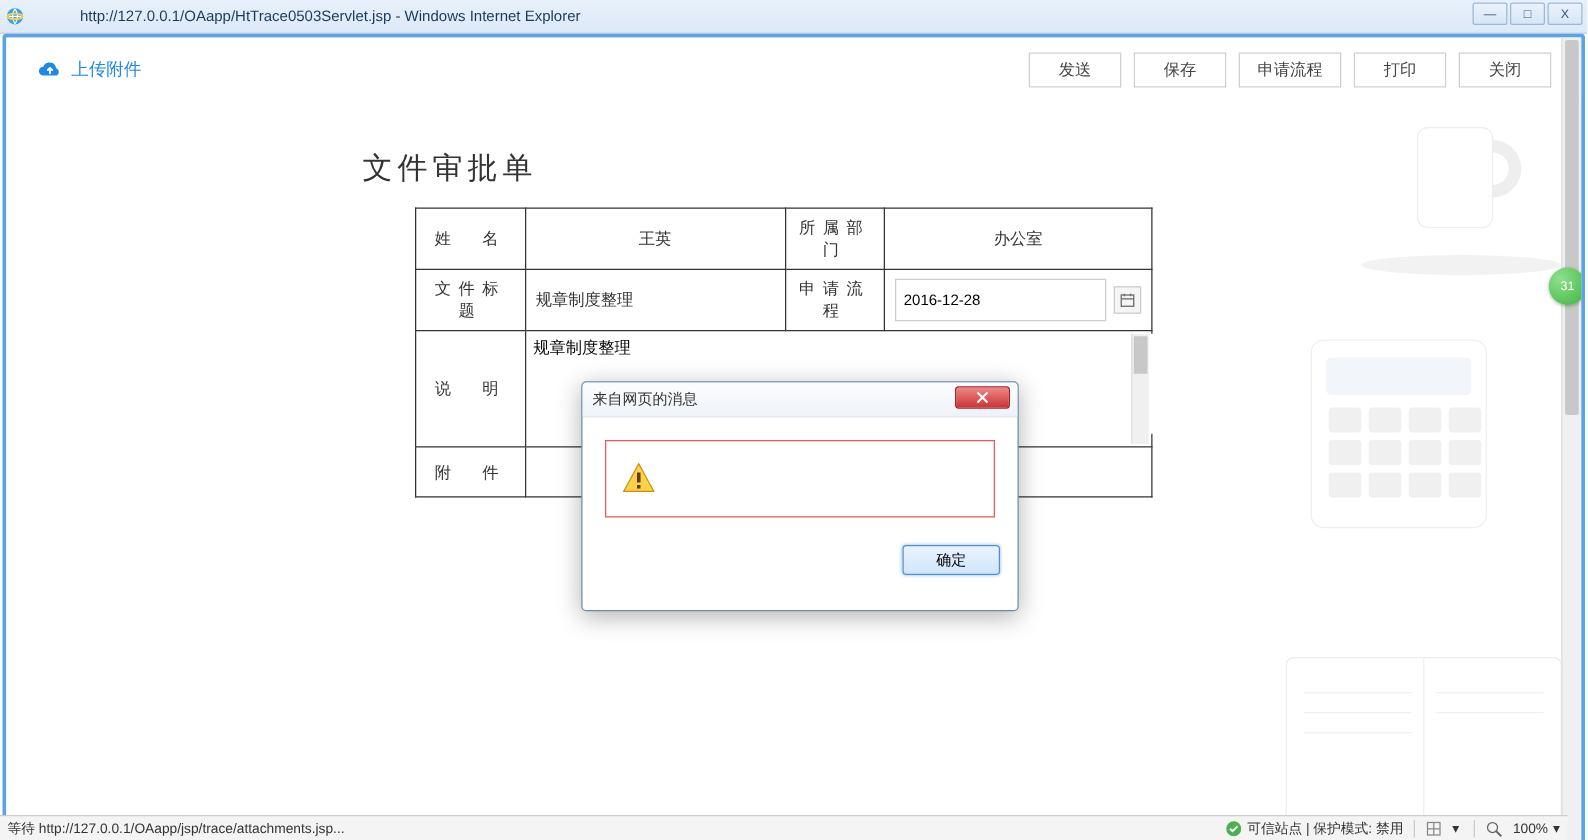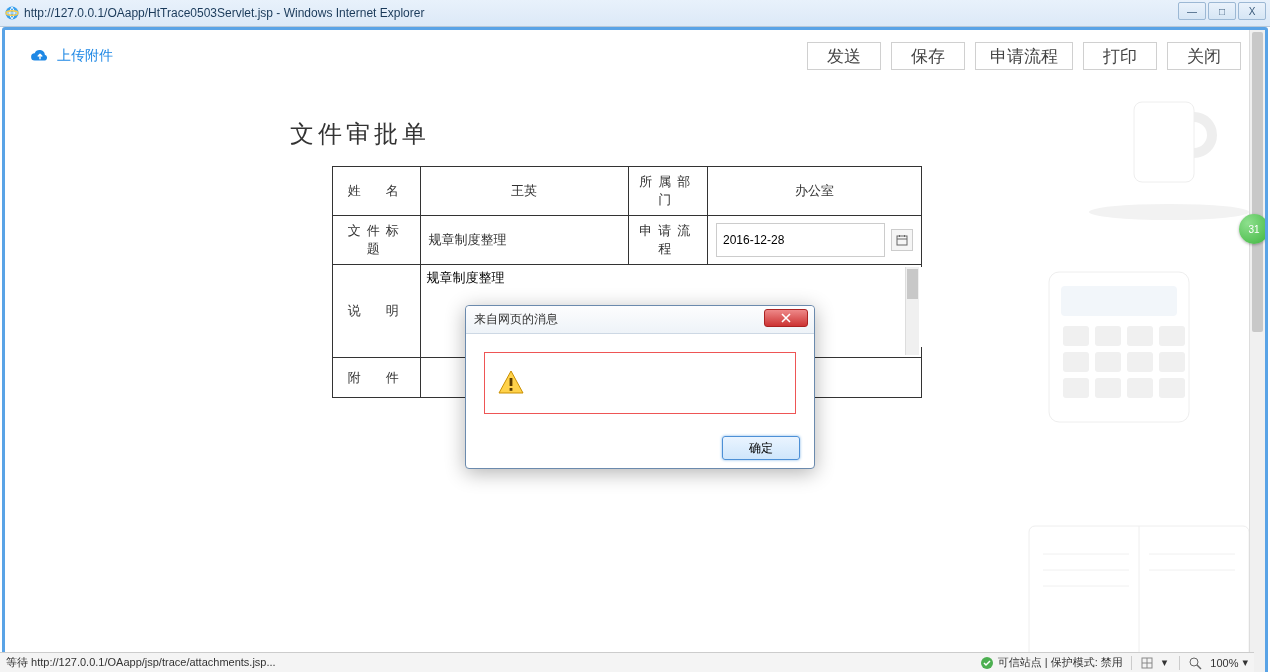--- a/index.html
+++ b/index.html
@@ -14,20 +14,21 @@
 }
 
 .browser-titlebar {
   height: 27px;
   background: linear-gradient(#e8f1fb, #dce9f7);
   border-bottom: 1px solid #b8c8d8;
   display: flex;
   align-items: center;
   padding: 0 4px;
   position: relative;
+  gap: 40px;
 }
 .ie-icon {
   width: 16px; height: 16px; margin-right: 4px;
   display: inline-flex; align-items: center; justify-content: center;
 }
 .titlebar-text { color: #1a3a5a; font-size: 12px; }
 .win-controls {
   position: absolute; right: 4px; top: 2px; display: flex; gap: 2px;
 }
 .win-btn {
@@ -65,21 +66,21 @@
 }
 .upload-attachment {
   display:flex; align-items:center; gap:6px;
   color:#1e88e5; font-size:14px; font-weight:500; cursor:pointer;
 }
 .cloud-icon { width:22px; height:16px; display:inline-block; }
 .action-buttons { display:flex; gap:10px; }
 .act-btn {
   min-width:74px; height:28px; padding:0 14px;
   background:#fff; border:1px solid #d0d0d0; color:#444;
-  font-size:17px; cursor:pointer;
+  font-size:13px; cursor:pointer;
 }
 
 .page-body {
   position:absolute; left:0; right:16px; top:52px; bottom:0;
   overflow:hidden; background:#fff;
 }
 
 .decor-cup { position:absolute; right:-10px; top:-20px; width:180px; height:160px; }
 .decor-calc { position:absolute; right:30px; top:170px; width:200px; height:180px; }
 .decor-notebook { position:absolute; right:-20px; bottom:-10px; width:260px; height:200px; }
@@ -132,21 +133,21 @@
   border:1px solid #a22; border-radius:3px; color:#fff;
   display:flex;align-items:center;justify-content:center; cursor:pointer;
   font-size:10px; font-weight:bold;
 }
 .dialog-body { padding:18px 18px 12px; }
 .msg-box {
   border:1px solid #e55; padding:16px 12px; display:flex; gap:12px; align-items:flex-start;
 }
 .warn-icon { width:28px; height:28px; flex:none; }
 .msg-text { font-size:12px; color:#333; line-height:1.6; }
-.dialog-footer { padding:10px 14px 8px; display:flex; justify-content:flex-end; }
+.dialog-footer { padding:10px 14px 28px; display:flex; justify-content:flex-end; }
 .ok-btn {
   width:78px; height:24px; background:linear-gradient(#eaf4ff,#cfe6fb);
   border:1px solid #4d90d6; border-radius:3px; cursor:pointer; font-size:12px;
   box-shadow:0 0 3px #7db4e8;
 }
 
 .status-bar {
   position:absolute; left:0; right:16px; bottom:0; height:20px;
   background:#f4f4f4; border-top:1px solid #ccc;
   display:flex; align-items:center; font-size:11px; color:#333;

